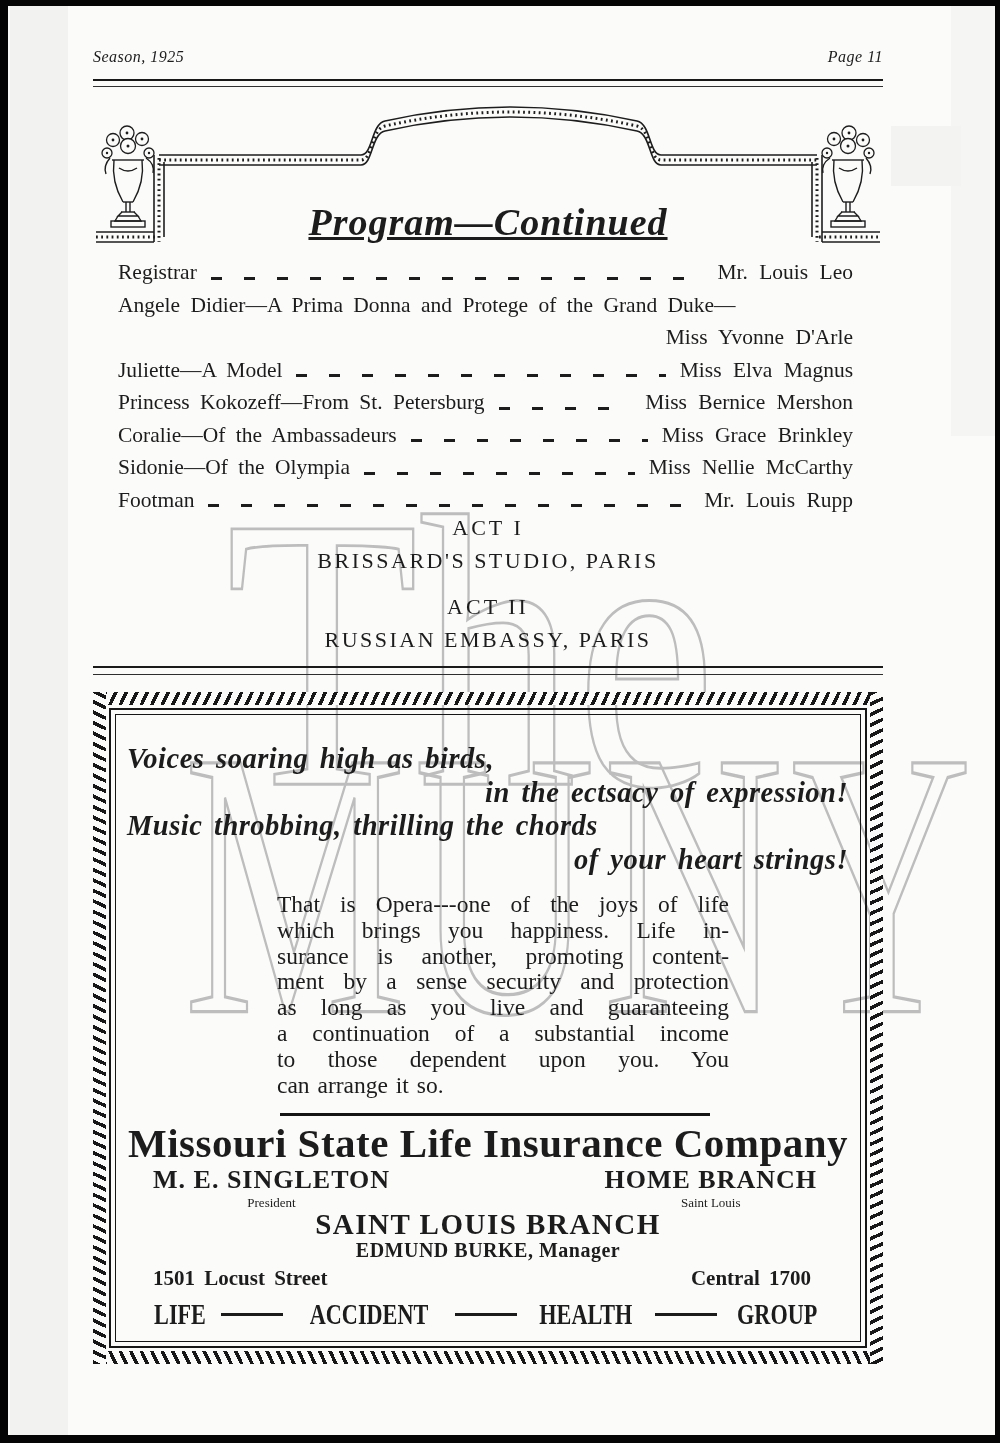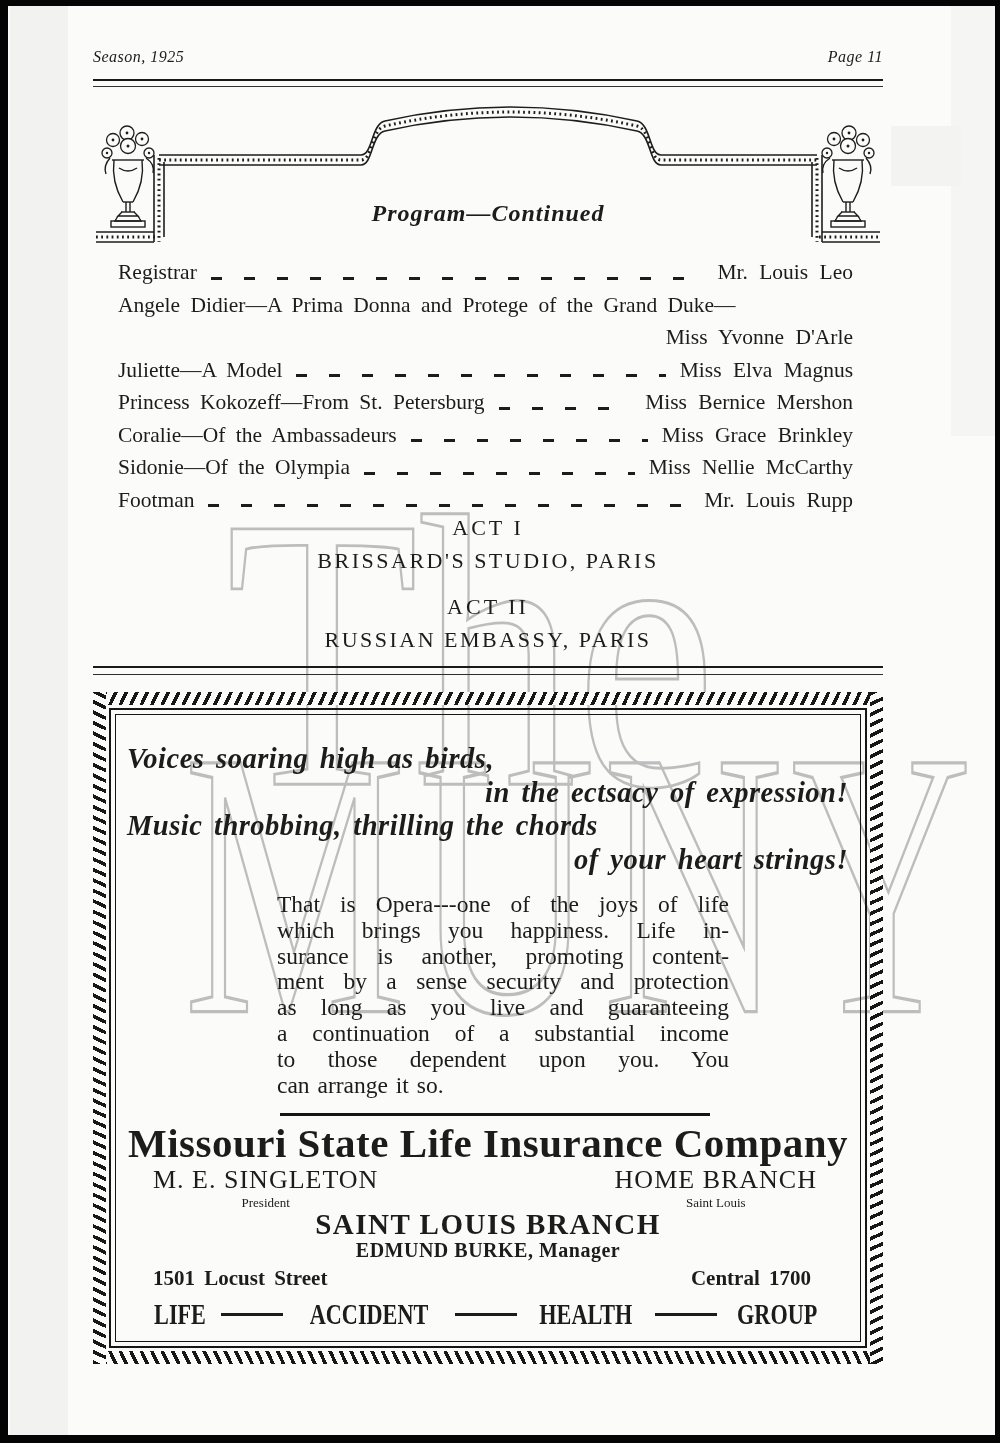--- a/index.html
+++ b/index.html
@@ -35,21 +35,21 @@
 
   
   .hdr-row{position:absolute;top:42px;left:85px;width:790px;display:flex;justify-content:space-between;align-items:baseline;}
   .hdr-left,.hdr-right{font-style:italic;font-size:16px;letter-spacing:0.5px;}
   .hdr-rule{position:absolute;top:73px;left:85px;width:790px;height:5px;border-top:2.5px solid #191919;border-bottom:1px solid #303030;}
 
   .ornament{position:absolute;top:90px;left:85px;}
 
   .program-title{
     position:absolute;top:194px;left:85px;width:790px;
-    text-align:center;font-style:italic;font-weight:bold;font-size:24px;letter-spacing:1px;
+    text-align:center;font-style:italic;font-weight:bold;font-size:38px;letter-spacing:1px;text-decoration:underline;
   }
 
   
   .cast{position:absolute;top:250px;left:85px;width:790px;box-sizing:border-box;padding:0 30px 0 25px;font-size:21.5px;}
   .cast-row{display:flex;line-height:32.5px;}
   .cast-role{white-space:nowrap;word-spacing:5px;}
   .cast-name{white-space:nowrap;word-spacing:6px;}
   .cast-leader{
     flex:1;height:3px;align-self:flex-end;margin:0 14px 9px 14px;
     background:repeating-linear-gradient(to right,#1c1c1c 0 11px,transparent 11px 33px);
@@ -83,21 +83,21 @@
 
   .ad-body{margin:16px auto 0 160px;width:452px;font-size:23.5px;}
   .ad-body-line{line-height:25.8px;text-align:justify;text-align-last:justify;word-spacing:2px;}
   .ad-body-line.last{text-align-last:left;}
 
   .ad-divider{margin:15px 0 0 163px;width:430px;border-top:3px solid #141414;}
 
   .company{margin-top:4px;text-align:center;font-size:41px;font-weight:bold;line-height:46px;letter-spacing:0.5px;white-space:nowrap;}
 
   .officers{display:flex;justify-content:space-between;padding:0 42px 0 36px;}
-  .officer-name{font-size:26px;line-height:28px;letter-spacing:1px;font-weight:normal;}
+  .officer-name{font-size:26px;line-height:28px;letter-spacing:1px;font-weight:bold;}
   .officer-sub{font-size:13px;line-height:17px;text-align:center;}
   .officer-col.right .officer-sub{text-align:center;}
 
   .branch{margin-top:-2px;text-align:center;font-size:29px;line-height:30px;letter-spacing:1.5px;font-weight:bold;}
   .manager{text-align:center;font-size:20px;line-height:22px;letter-spacing:0.5px;font-weight:bold;}
 
   .addr-row{display:flex;justify-content:space-between;padding:0 48px 0 36px;margin-top:3px;font-size:21px;font-weight:bold;line-height:28px;word-spacing:4px;}
 
   .products{display:flex;align-items:center;margin:6px 28px 0 28px;}
   .product{font-size:30px;font-weight:bold;letter-spacing:0px;transform:scaleX(0.74);transform-origin:center;white-space:nowrap;line-height:32px;}

